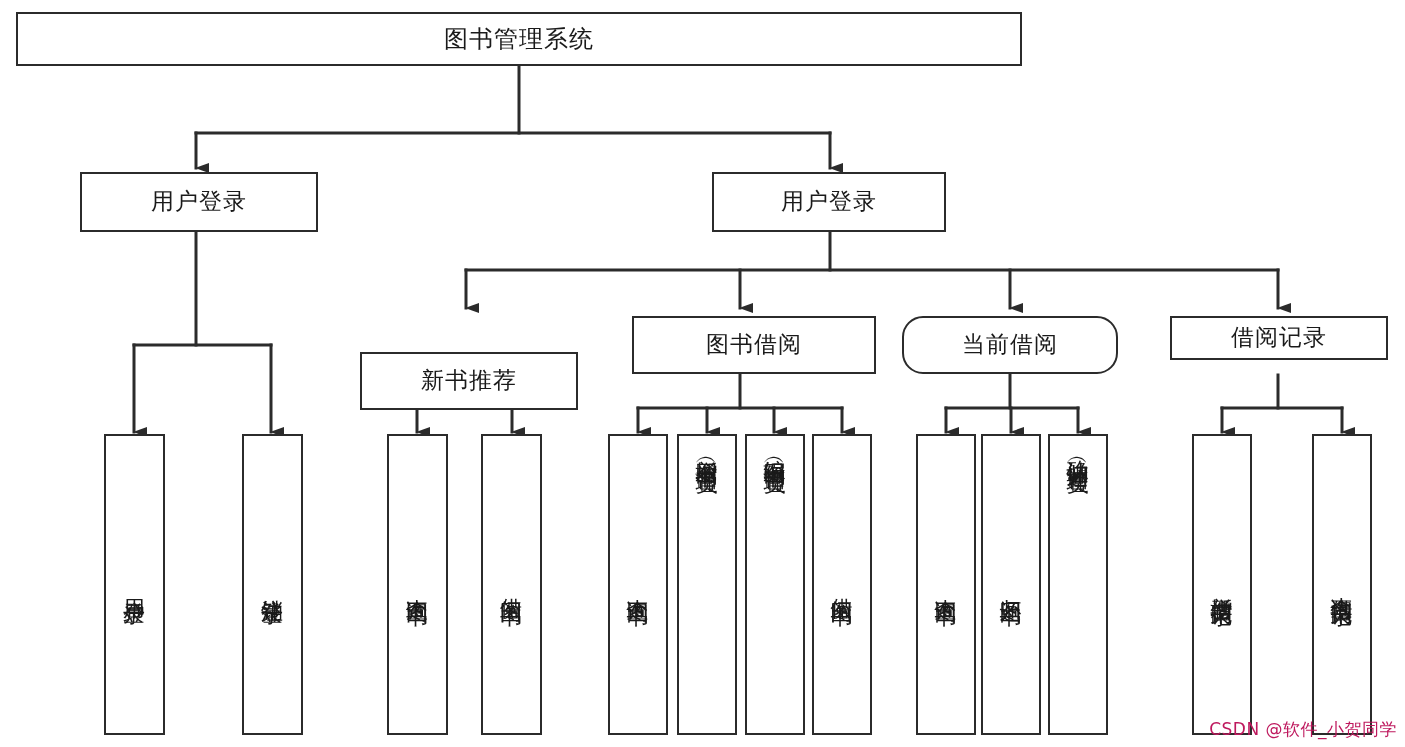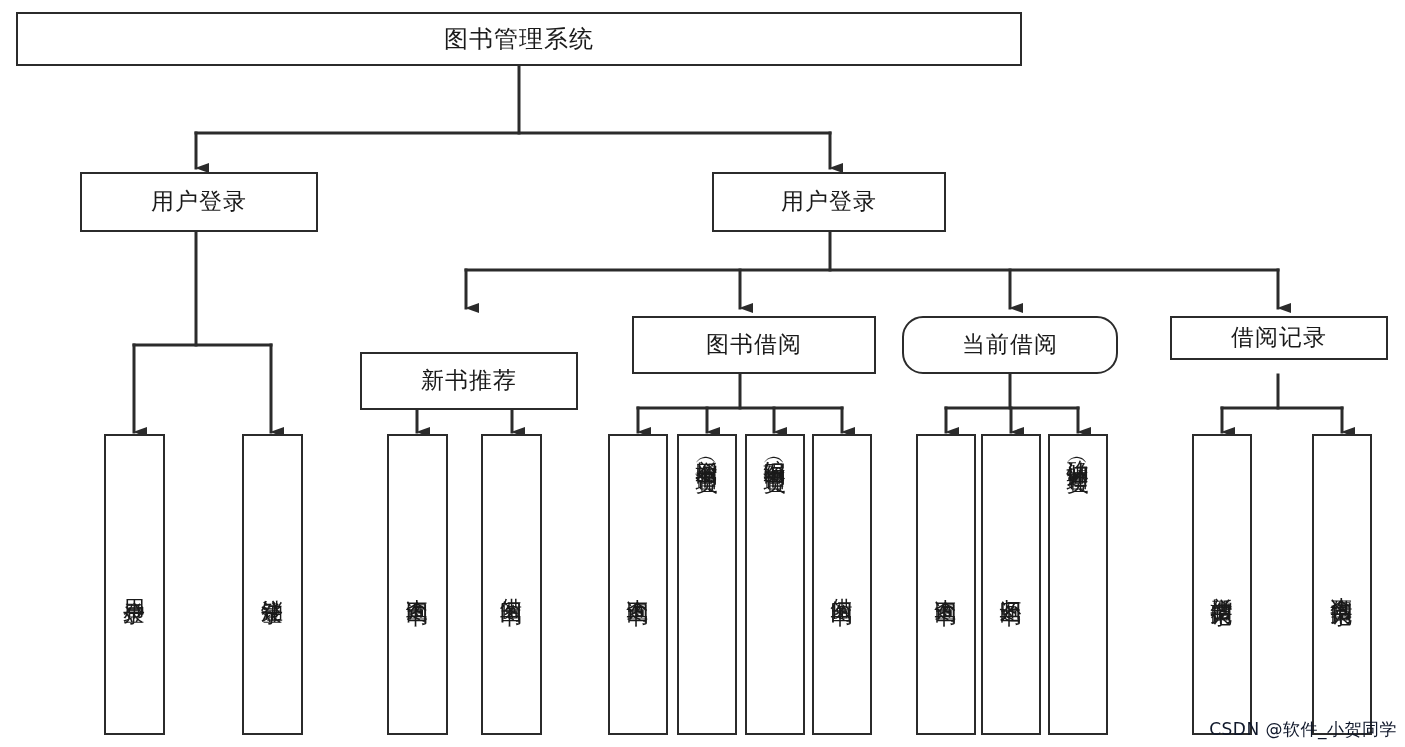--- a/index.html
+++ b/index.html
@@ -68,21 +68,21 @@
   }
   .vert-inner.top {
     align-items: flex-start;
     padding-top: 6px;
   }
   .watermark {
     position: absolute;
     right: 8px;
     bottom: 6px;
     font-size: 17px;
-    color: #0f172a;
+    color: #be185d;
     letter-spacing: 0.5px;
     white-space: nowrap;
     font-family: "DejaVu Sans", "Liberation Sans", sans-serif;
   }
 </style>
 </head>
 <body>
 
 <div id="canvas">
 

